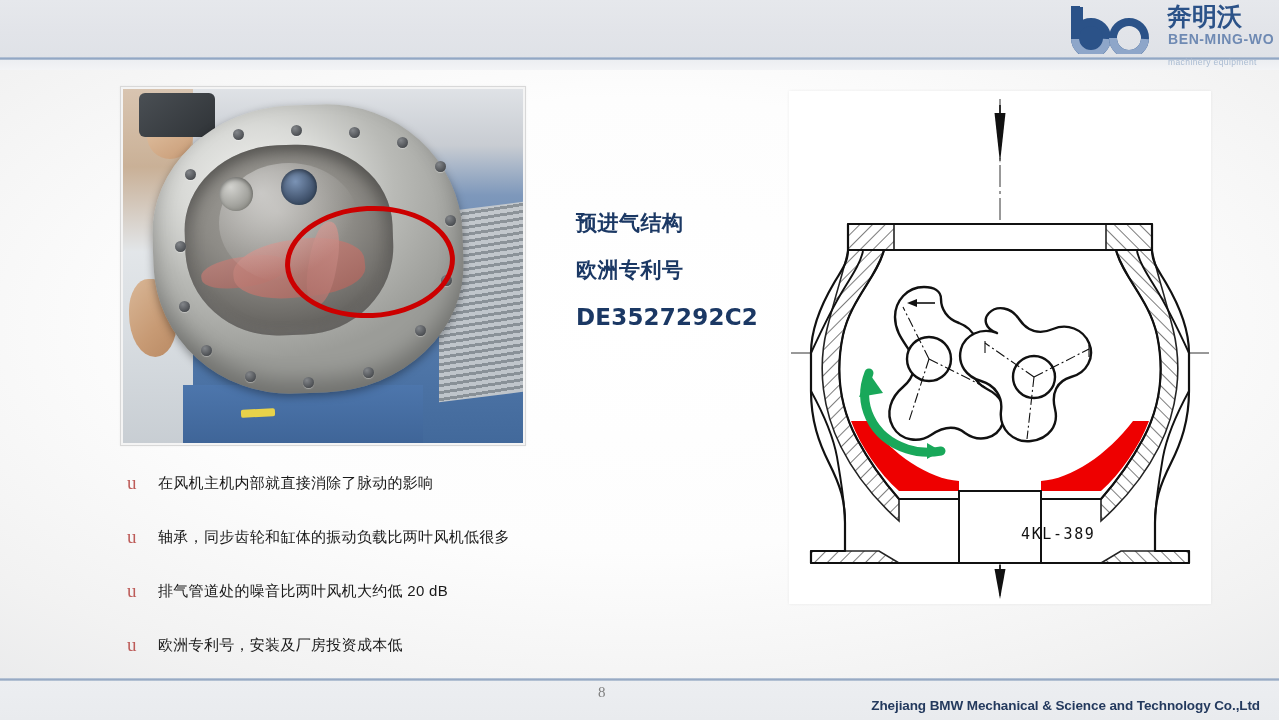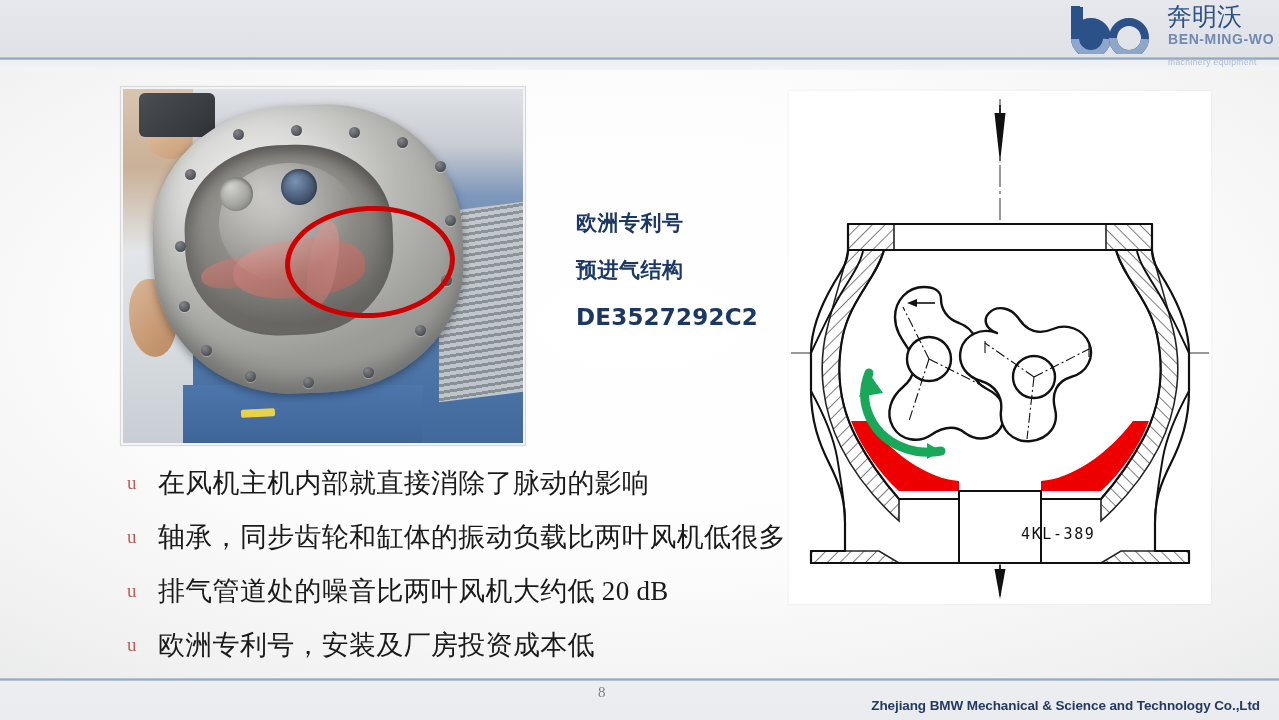--- a/index.html
+++ b/index.html
@@ -51,21 +51,21 @@
   }
   #logo-bo {
     position: absolute;
     left: 0; top: 4px;
     width: 92px; height: 48px;
   }
   #logo-cn {
     position: absolute;
     left: 96px; top: 1px;
     font-size: 25px;
-    font-weight: normal;
+    font-weight: bold;
     letter-spacing: 0px;
     color: #2b5288;
     font-family: "DejaVu Sans", "Liberation Sans", sans-serif;
     line-height: 27px;
     white-space: nowrap;
   }
   #logo-en {
     position: absolute;
     left: 97px; top: 29px;
     font-size: 14px;
@@ -271,23 +271,23 @@
     width: 38px;
     flex: 0 0 38px;
     color: #bd5b58;
     font-size: 19px;
     font-family: "Liberation Serif", "DejaVu Serif", serif;
     text-align: left;
     padding-left: 7px;
     box-sizing: border-box;
   }
   .bullet-text {
-    font-size: 27px;
+    font-size: 15px;
     color: #1a1a1a;
-    font-family: Liberation Serif, serif;
+    font-family: Liberation Sans, sans-serif;
     letter-spacing: 0.3px;
     white-space: nowrap;
   }
 
   
   #footer-rule {
     position: absolute;
     left: 0; top: 678px;
     width: 1279px; height: 3px;
     background: linear-gradient(180deg, #c7d1de 0%, #94a7c2 45%, #bfcbda 100%);
@@ -379,22 +379,22 @@
       <div class="ph-bolt" style="left:78px; top:256px;"></div>
       <div class="ph-bolt" style="left:56px; top:212px;"></div>
       <div class="ph-bolt" style="left:52px; top:152px;"></div>
       <div class="ph-bolt" style="left:62px; top:80px;"></div>
 
       <div class="ph-ellipse-marker"></div>
     </div>
   </div>
 
   <div id="heading">
+    <span class="ln">预进气结构</span>
     <span class="ln">欧洲专利号</span>
-    <span class="ln">预进气结构</span>
     <span class="ln code">DE3527292C2</span>
   </div>
 
   <div id="drawing-panel">
     <svg id="drawing-svg" width="422" height="513" viewBox="0 0 422 513">
       <defs>
         <pattern id="hatch" width="9" height="9" patternTransform="rotate(45)" patternUnits="userSpaceOnUse">
           <line x1="0" y1="0" x2="0" y2="9" stroke="#111" stroke-width="1.2"></line>
         </pattern>
         <pattern id="hatch2" width="9" height="9" patternTransform="rotate(-45)" patternUnits="userSpaceOnUse">

